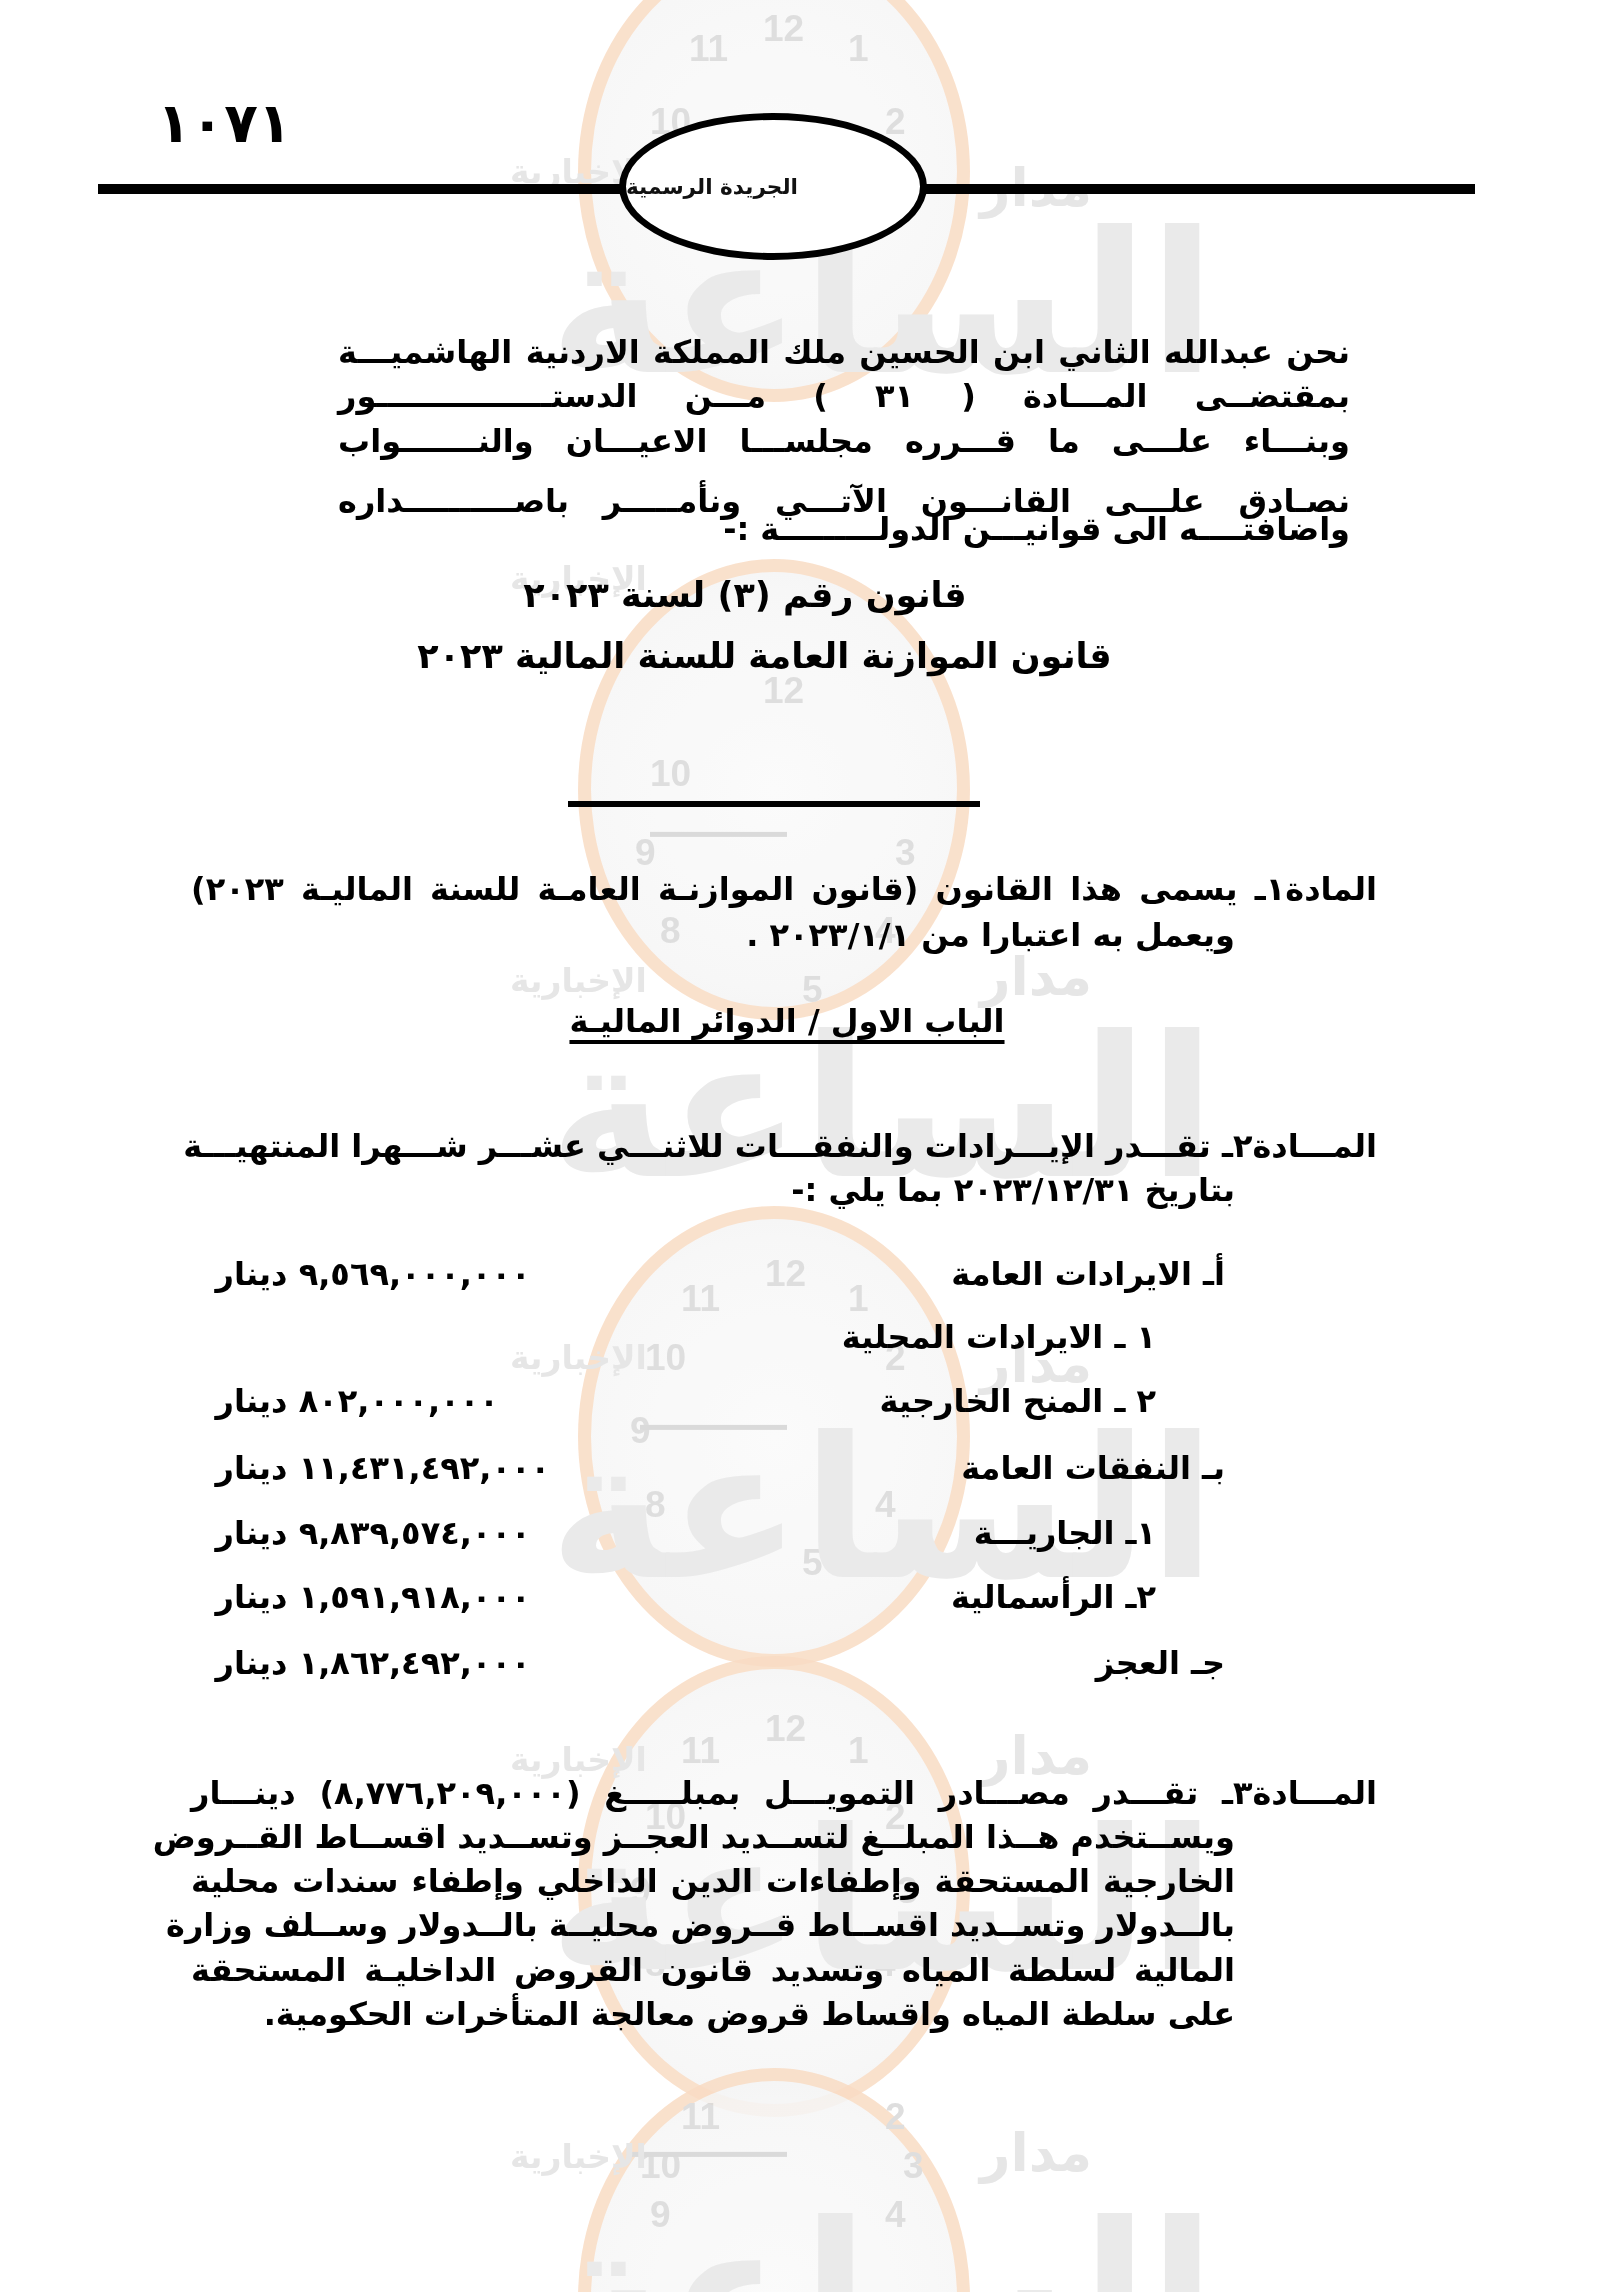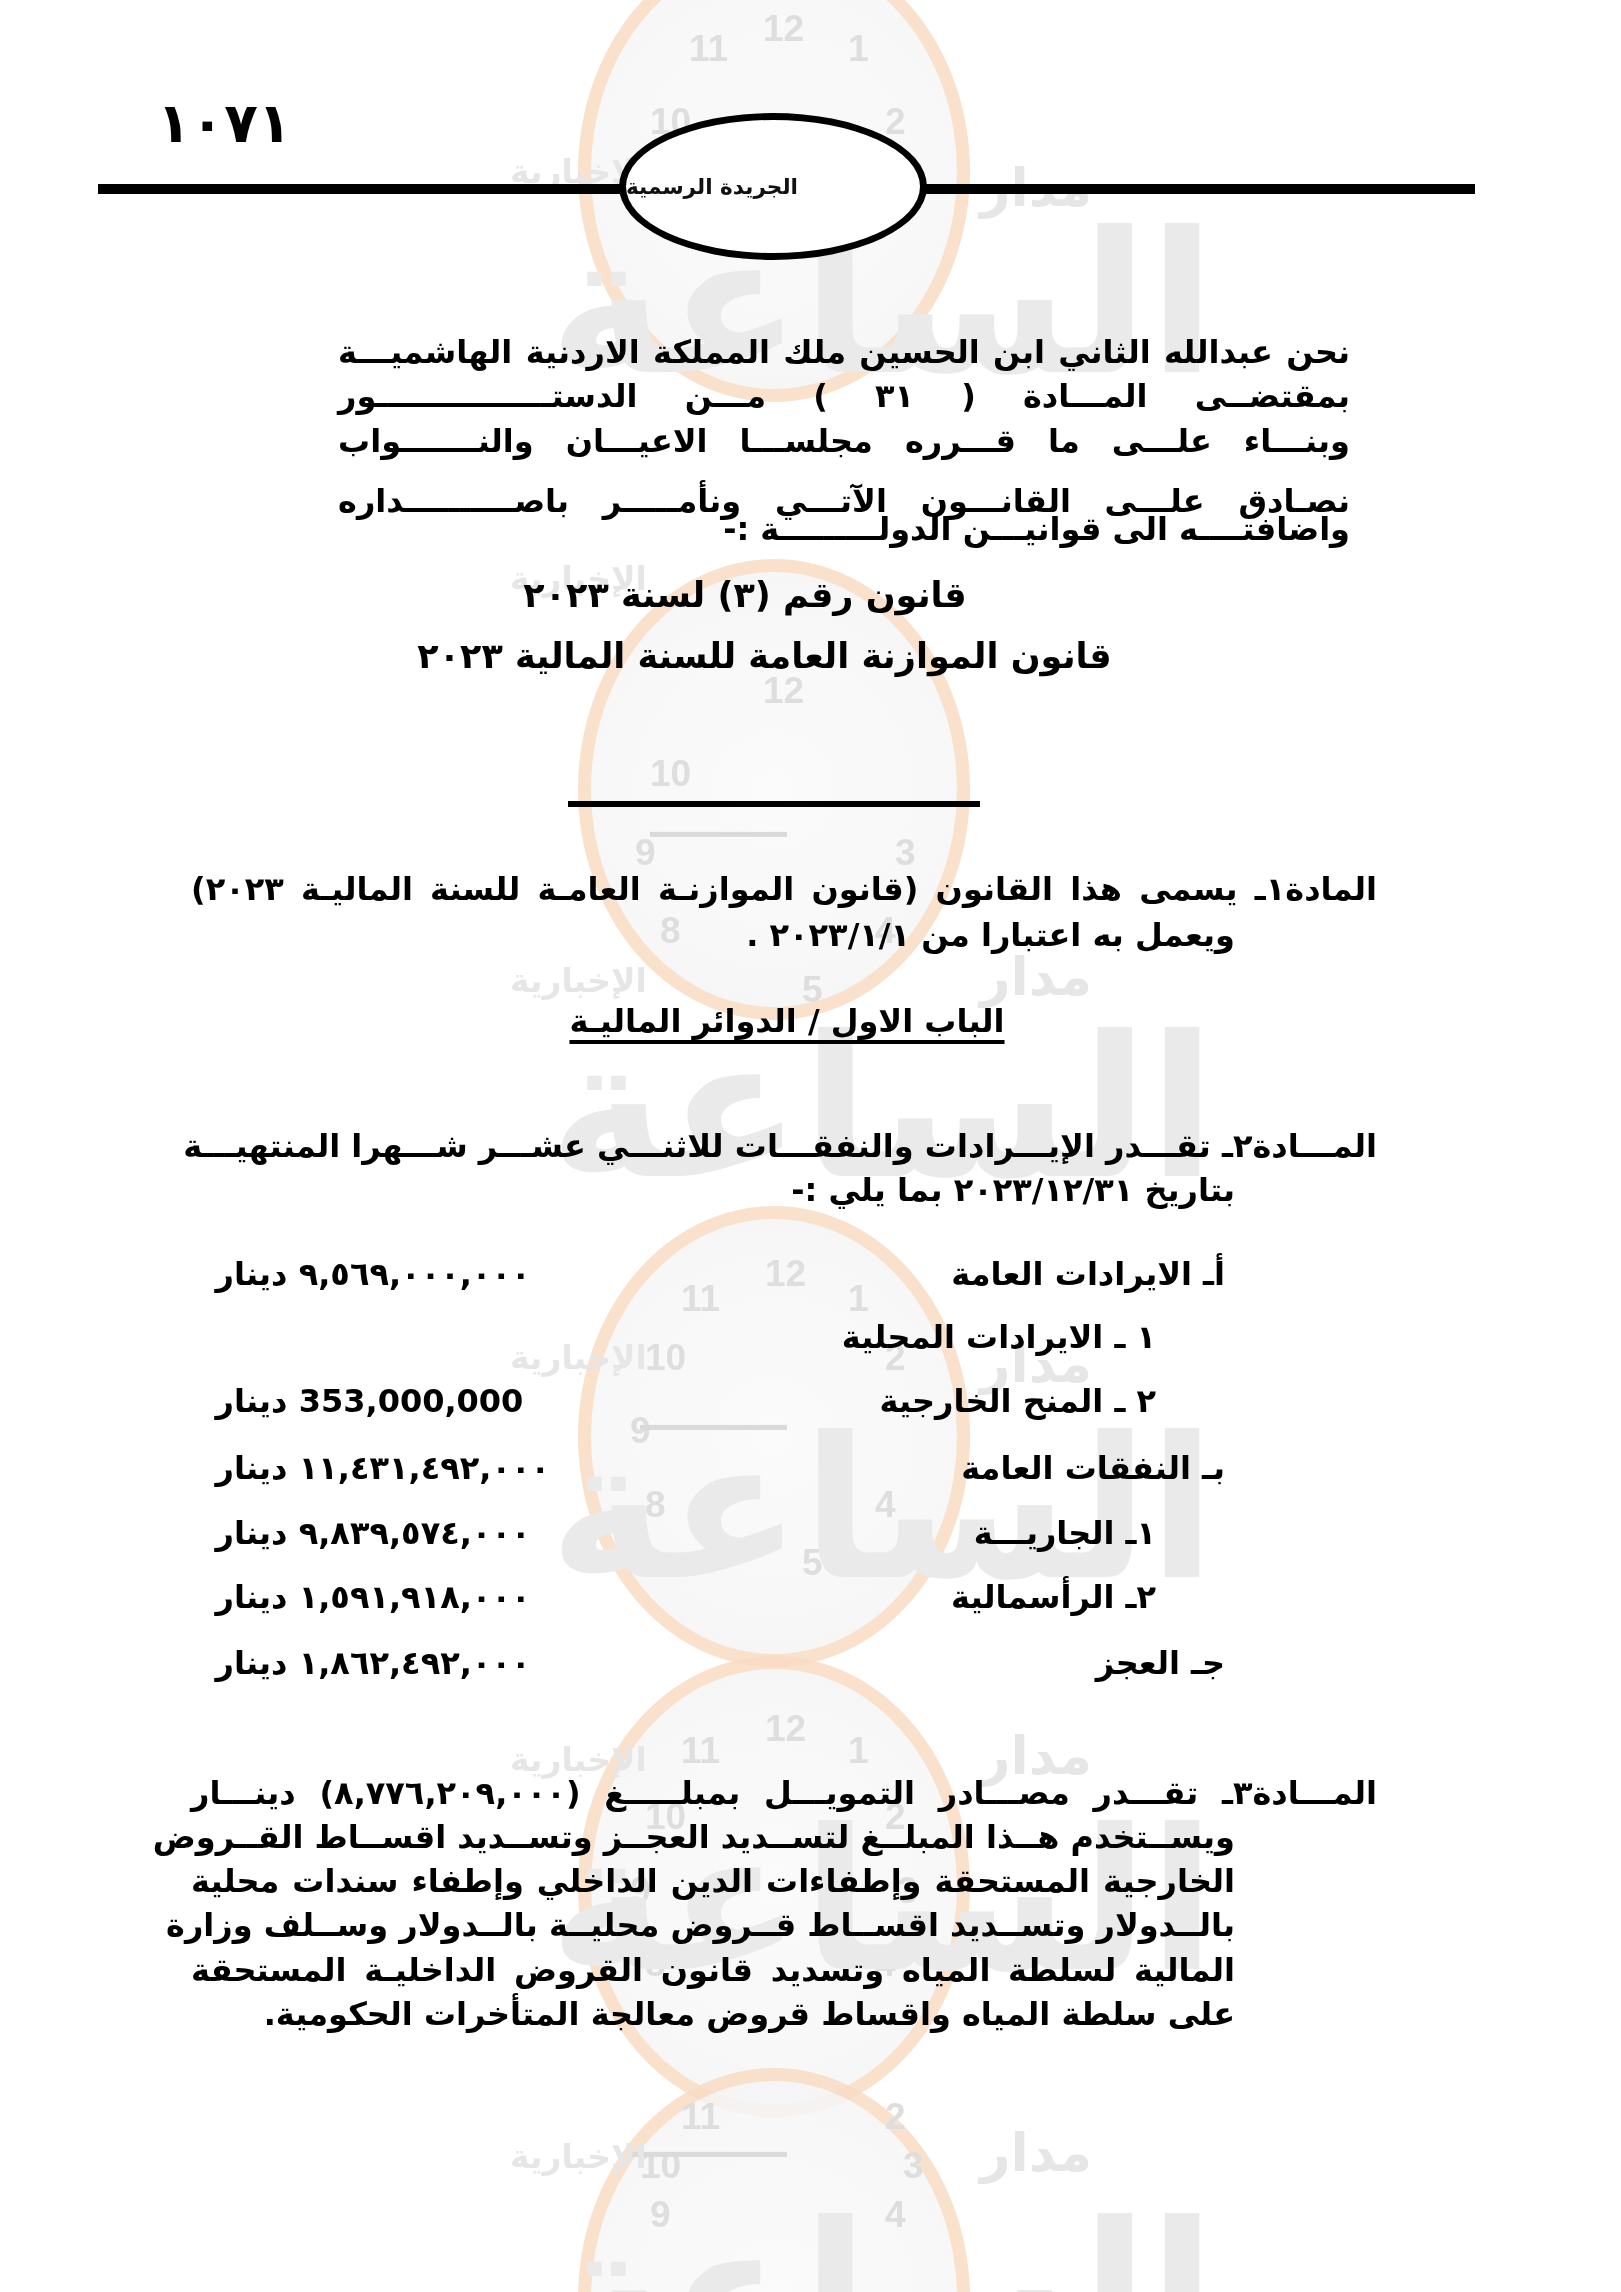--- a/index.html
+++ b/index.html
@@ -196,21 +196,21 @@
 <div>
   <div class="budget-row" style="top:1250px;">
     <span class="label">أـ الايرادات العامة</span>
     <span class="amount"><span class="num">٩,٥٦٩,٠٠٠,٠٠٠</span> <span>دينار</span></span>
   </div>
   <div class="budget-row sub" style="top:1313px;">
     <span class="label">١ ـ الايرادات المحلية</span>
   </div>
   <div class="budget-row sub" style="top:1377px;">
     <span class="label">٢ ـ المنح الخارجية</span>
-    <span class="amount"><span class="num">353,000,000</span> <span>دينار</span></span>
+    <span class="amount"><span class="num">٨٠٢,٠٠٠,٠٠٠</span> <span>دينار</span></span>
   </div>
   <div class="budget-row" style="top:1444px;">
     <span class="label">بـ النفقات العامة</span>
     <span class="amount"><span class="num">١١,٤٣١,٤٩٢,٠٠٠</span> <span>دينار</span></span>
   </div>
   <div class="budget-row sub" style="top:1509px;">
     <span class="label">١ـ الجاريـــة</span>
     <span class="amount"><span class="num">٩,٨٣٩,٥٧٤,٠٠٠</span> <span>دينار</span></span>
   </div>
   <div class="budget-row sub" style="top:1573px;">

